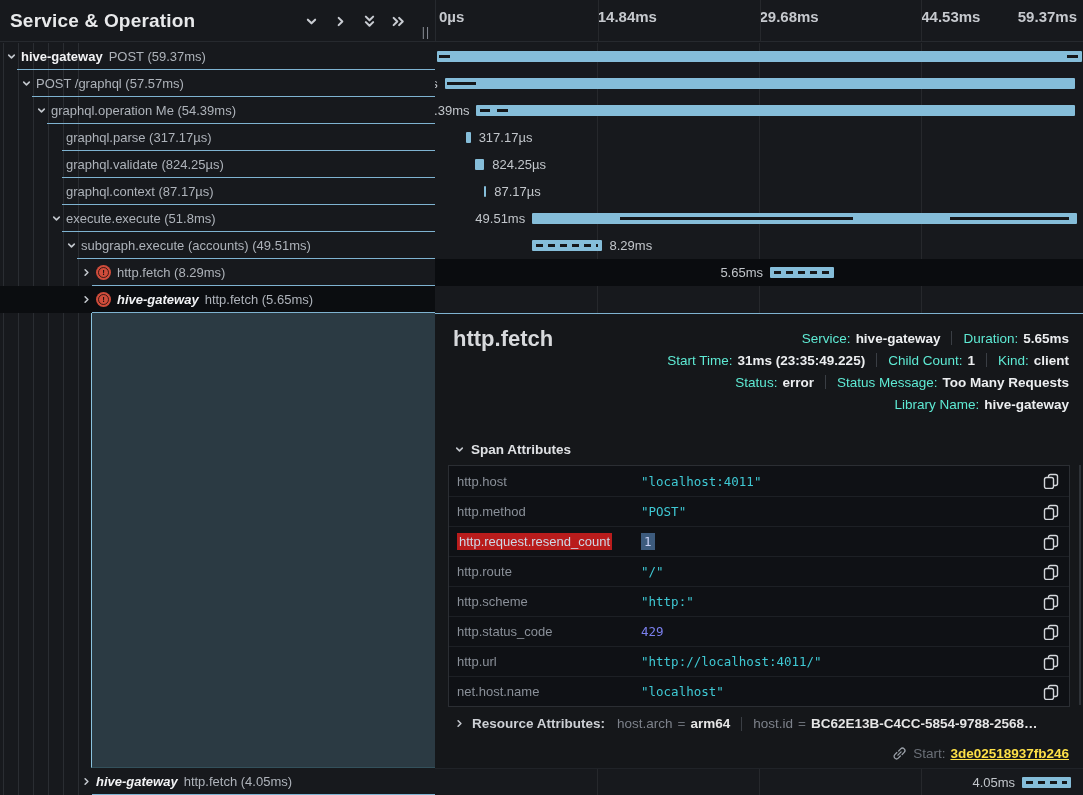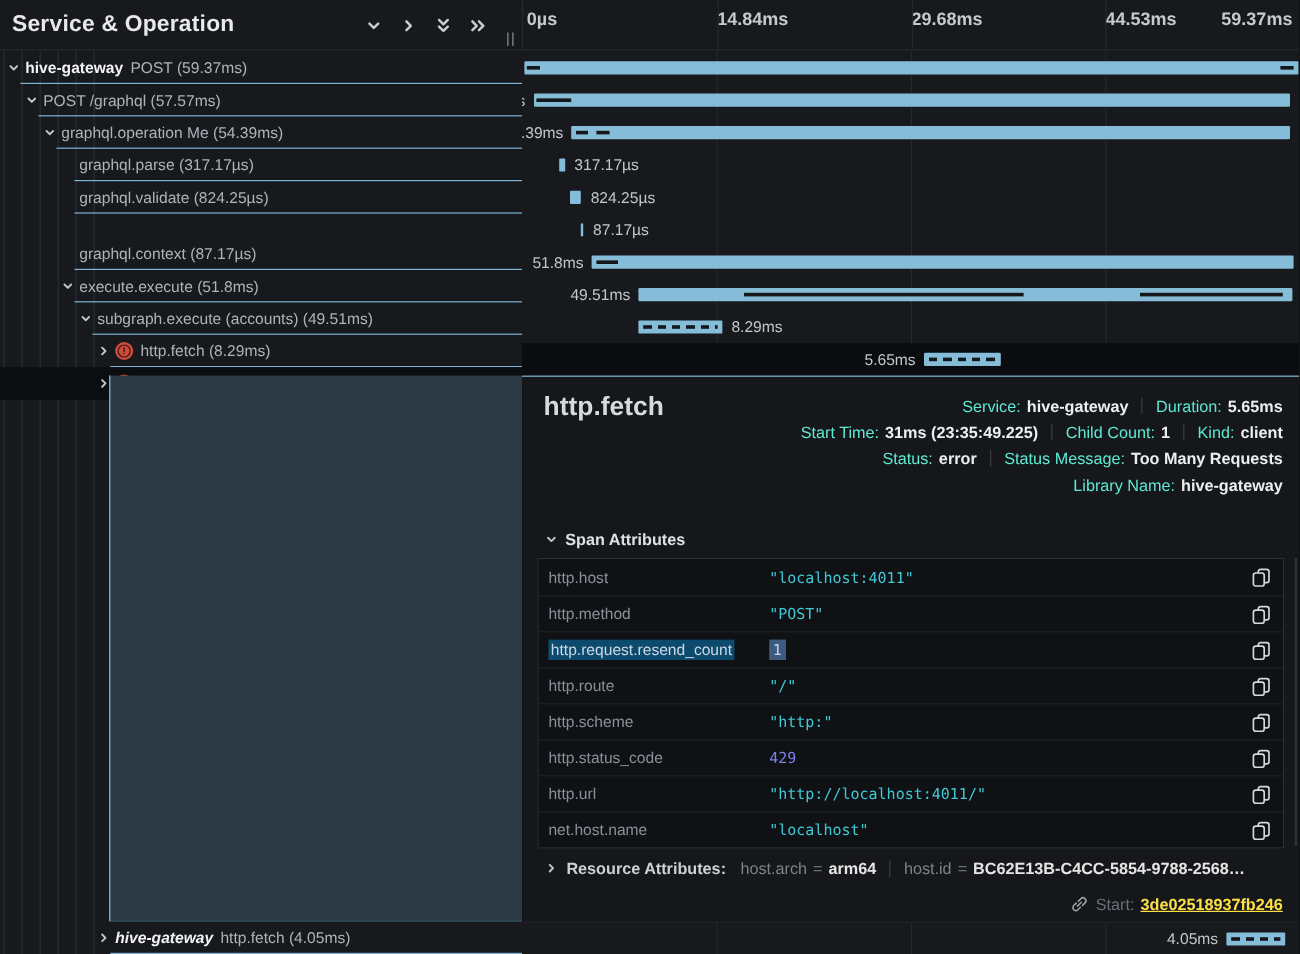--- a/index.html
+++ b/index.html
@@ -51,21 +51,21 @@
   .mline { display:flex; justify-content:flex-end; align-items:center; height:22px; font-size:13.5px; }
   .mlabel { color:#5eead4; margin-right:5px; white-space:pre; }
   .mval { color:#eceef0; font-weight:bold; white-space:pre; }
   .mdiv { width:1px; height:14px; background:#3a3e44; margin:0 11px; }
   .attrs-head { position:absolute; left:18px; top:128px; display:flex; align-items:center; font-size:13.5px; font-weight:bold; color:#dfe1e4; cursor:pointer; }
   .attrs-head .chev { width:13px; height:13px; margin-right:5px; color:#c3c7cd; display:inline-flex; }
   .attrs { position:absolute; left:13px; top:151px; width:622px; border:1px solid #2b2e33; background:#15171a; }
   .arow { position:relative; height:30px; display:flex; align-items:center; background:#0f1115; border-top:1px solid #1d2025; font-size:13px; }
   .arow:first-child { border-top:none; }
   .akey { width:192px; padding-left:8px; color:#8a9099; flex:0 0 auto; white-space:nowrap; }
-  .akey .hl { background:#0c4a6e; color:#cdd8e6; padding:1px 2px; }
+  .akey .hl { background:#b91c1c; color:#cdd8e6; padding:1px 2px; }
   .aval { font-family:"DejaVu Sans Mono", monospace; font-size:12.5px; white-space:nowrap; }
   .aval.str { color:#3fc9d4; }
   .aval.num { color:#7b80ee; }
   .aval .hl { background:#3d5b7d; color:#c9d2f5; padding:1px 3px; }
   .copy-btn { position:absolute; right:10px; top:7px; width:16px; height:16px; color:#d4d7db; cursor:pointer; }
   .scroll-hint { position:absolute; right:2px; top:151px; width:2px; height:240px; background:#2e3237; }
   .res-row { position:absolute; left:18px; top:402px; display:flex; align-items:center; font-size:13.5px; white-space:nowrap; cursor:pointer; }
   .res-row .chev { width:13px; height:13px; margin-right:6px; color:#c3c7cd; display:inline-flex; }
   .res-title { font-weight:bold; color:#cdd0d5; margin-right:12px; }
   .rkey { color:#7d828b; }
@@ -161,21 +161,21 @@
         </div>
         <div class="trow" style="padding-left: 50px;">
           <span class="chev ph">
             <svg viewBox="0 0 14 14" fill="none" stroke="currentColor" stroke-width="1.7" stroke-linecap="round" stroke-linejoin="round">
               <polyline points="5.5,4 8.5,7 5.5,10"></polyline>
             </svg>
           </span>
           <span class="lbl">graphql.validate (824.25µs)</span>
           <i class="rowline" style="left: 62px;"></i>
         </div>
-        <div class="trow" style="padding-left: 50px; margin-top: 20px;">
+        <div class="trow" style="padding-left: 50px;">
           <span class="chev ph">
             <svg viewBox="0 0 14 14" fill="none" stroke="currentColor" stroke-width="1.7" stroke-linecap="round" stroke-linejoin="round">
               <polyline points="5.5,4 8.5,7 5.5,10"></polyline>
             </svg>
           </span>
           <span class="lbl">graphql.context (87.17µs)</span>
           <i class="rowline" style="left: 62px;"></i>
         </div>
         <div class="trow" style="padding-left: 50px;">
           <span class="chev">
@@ -273,25 +273,20 @@
         </div>
         <div class="tlrow">
           <div class="bar" style="left: 6.2%; width: 1.4%;"></div>
           <span class="tl-label" style="left: calc(7.6% + 8px);">824.25µs</span>
         </div>
         <div class="tlrow">
           <div class="bar" style="left: 7.5%; width: 0.4%;"></div>
           <span class="tl-label" style="left: calc(7.9% + 8px);">87.17µs</span>
         </div>
         <div class="tlrow">
-          <div class="bar" style="left: 9%; width: 90.3%;"></div>
-          <div class="mark" style="left: 9.5%; width: 2.9%;"></div>
-          <span class="tl-label" style="right: calc(91% + 7px);">51.8ms</span>
-        </div>
-        <div class="tlrow">
           <div class="bar" style="left: 15%; width: 84%;"></div>
           <div class="mark" style="left: 28.5%; width: 36%;"></div>
           <div class="mark" style="left: 79.5%; width: 18.4%;"></div>
           <span class="tl-label" style="right: calc(85% + 7px);">49.51ms</span>
         </div>
         <div class="tlrow">
           <div class="bar" style="left: 15%; width: 10.7%;">
             <div class="dashes"></div>
           </div>
           <span class="tl-label" style="left: calc(25.7% + 8px);">8.29ms</span>

